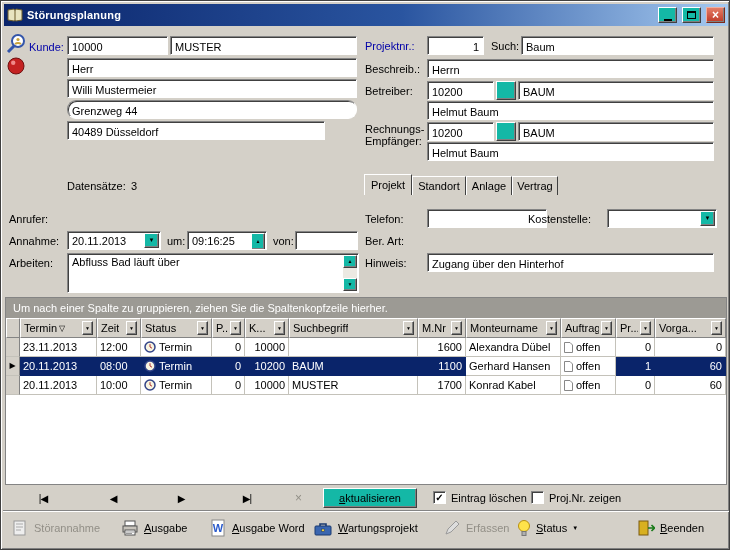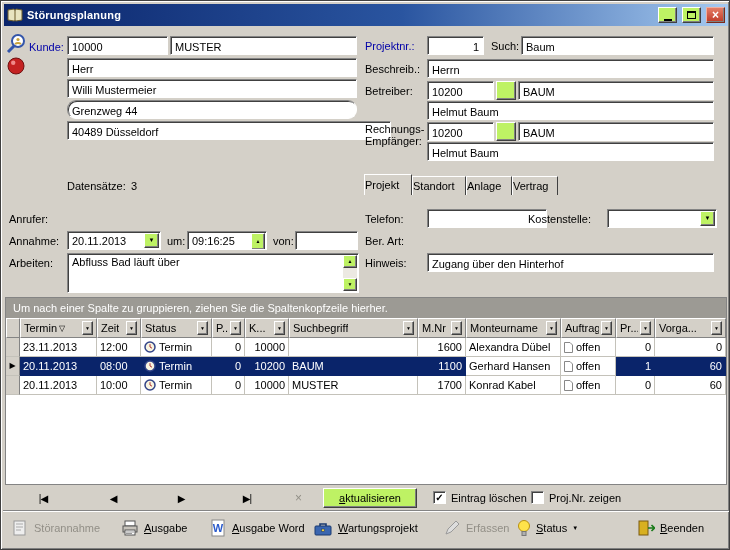--- a/index.html
+++ b/index.html
@@ -1,37 +1,37 @@
 <!DOCTYPE html>
 <html><head>
 <meta charset="utf-8">
 <style>
 *{box-sizing:border-box;margin:0;padding:0}
 body{width:730px;height:550px;font-family:"Liberation Sans",sans-serif;font-size:11px;color:#000;background:#d4d0c8}
 #win{position:relative;width:730px;height:550px;background:#d4d0c8;border:1px solid #404040;box-shadow:inset 1px 1px 0 #fff,inset -1px -1px 0 #808080;overflow:hidden}
-.raised{background:#bef264;border:1px solid #404040;border-top-color:#fff;border-left-color:#fff;box-shadow:inset -1px -1px 0 #808080}
+.raised{background:#14b8a6;border:1px solid #404040;border-top-color:#fff;border-left-color:#fff;box-shadow:inset -1px -1px 0 #808080}
 .sunk{background:#fff;border:1px solid #848484;border-bottom-color:#fff;border-right-color:#fff;box-shadow:inset 1px 1px 0 #404040}
 #titlebar{position:absolute;left:3px;top:3px;width:724px;height:22px;background:linear-gradient(90deg,#0a246a,#2a55a0 55%,#a6caf0);display:flex;align-items:center;gap:4px;padding:0 3px}
 #title-text{flex:1;color:#fff;font-weight:bold;letter-spacing:.2px}
 .wbtn{width:19px;height:16px;display:flex;align-items:center;justify-content:center;margin-left:1px}
 .wbtn.close{background:linear-gradient(#e57d66,#bf3a28);color:#fff;font-weight:bold;font-size:12px;line-height:1;border-color:#7a2a1a;border-top-color:#f0b0a0;border-left-color:#f0b0a0}
 .gmin{width:8px;height:2px;background:#000;margin-top:9px}
 .gmax{width:9px;height:8px;border:1px solid #000;border-top-width:2px}
 .lbl{position:absolute;white-space:nowrap}
 .link{color:#0000a8;cursor:pointer}
 .navy{color:#0000a8}
 .tb{position:absolute;height:19px;padding:2px 4px 0;line-height:15px;white-space:nowrap;overflow:hidden;font-family:"Liberation Sans",sans-serif;font-size:11px;outline:none}
 .num{text-align:right}
 .ddb{position:absolute;top:1px;right:1px;bottom:1px;width:15px;display:flex;align-items:center;justify-content:center;font-size:6px}
 .spincol{position:absolute;top:1px;right:1px;bottom:1px;width:14px;display:flex;flex-direction:column}
 .spincol>span{flex:1;display:flex;align-items:center;justify-content:center;font-size:5px}
 .vsb{position:absolute;top:1px;right:1px;bottom:1px;width:14px;display:flex;flex-direction:column}
 .vsb>.tr{flex:1;background:#ece9e2}
 .vsb>.bt{height:13px;display:flex;align-items:center;justify-content:center;font-size:5px}
-.tab{position:absolute;top:175px;height:19px;padding-top:3px;background:#d4d0c8;border:1px solid #848484;border-top:1px solid #fff;border-left:1px solid #fff;border-right:1px solid #404040;border-bottom:none}
+.tab{position:absolute;top:175px;height:19px;padding-top:3px;text-align:center;background:#d4d0c8;border:1px solid #848484;border-top:1px solid #fff;border-left:1px solid #fff;border-right:1px solid #404040;border-bottom:none}
 .tab.active{top:173px;height:21px;padding-top:4px}
 #grid{position:absolute;left:4px;top:296px;width:722px;height:188px;border:1px solid #848484;background:#fff;display:flex;flex-direction:column;overflow:hidden}
 #ghint{height:20px;background:#9c9a94;color:#fff;display:flex;align-items:center;padding-left:7px;flex:none}
 #ghead{height:20px;display:flex;flex:none}
 .gh{position:relative;flex:none;background:#d4d0c8;border-top:1px solid #fff;border-left:1px solid #fff;border-right:1px solid #848484;border-bottom:1px solid #848484;display:flex;align-items:center;padding:0 3px;overflow:hidden;gap:2px}
 .ghl{overflow:hidden;white-space:nowrap}
 .sortg{font-size:8px}
 .hdd{margin-left:auto;width:11px;height:14px;flex:none;display:flex;align-items:center;justify-content:center;font-size:5px;background:#d4d0c8;border:1px solid #404040;border-top-color:#fff;border-left-color:#fff;box-shadow:inset -1px -1px 0 #808080}
 .grow{height:19px;display:flex;flex:none;background:#fff}
 .gc{flex:none;border-right:1px solid #c4c2ba;border-bottom:1px solid #c4c2ba;padding:0 3px;line-height:18px;white-space:nowrap;overflow:hidden}
@@ -88,21 +88,21 @@
 
   <span class="lbl" style="left:6px;top:56px">
       <svg width="18" height="18" viewBox="0 0 18 18">
         <circle cx="9" cy="9" r="8" fill="#c42222" stroke="#701010"></circle>
         <circle cx="6.2" cy="5.8" r="2.2" fill="#f08a8a"></circle>
       </svg>
     </span>
   <input class="tb sunk" style="left: 66px; top: 57px; width: 290px;" value="Herr">
   <input class="tb sunk" style="left: 66px; top: 78px; width: 290px;" value="Willi Mustermeier">
   <input class="tb sunk" style="left: 66px; top: 99px; width: 290px; border-radius: 9px;" value="Grenzweg 44">
-  <input class="tb sunk" style="left: 66px; top: 120px; width: 324px;" value="40489 Düsseldorf">
+  <input class="tb sunk" style="left: 66px; top: 120px; width: 258px;" value="40489 Düsseldorf">
   <span class="lbl" style="left:66px;top:179px">Datensätze:</span>
   <span class="lbl" style="left:130px;top:179px">3</span>
 
   <span class="lbl navy" style="left:364px;top:39px">Projektnr.:</span>
   <input class="tb sunk num" style="left: 426px; top: 35px; width: 57px;" value="1">
   <span class="lbl" style="left:490px;top:39px">Such:</span>
   <input class="tb sunk" style="left: 520px; top: 35px; width: 193px;" value="Baum">
 
   <span class="lbl" style="left:364px;top:62px">Beschreib.:</span>
   <input class="tb sunk" style="left: 426px; top: 58px; width: 287px;" value="Herrn">

